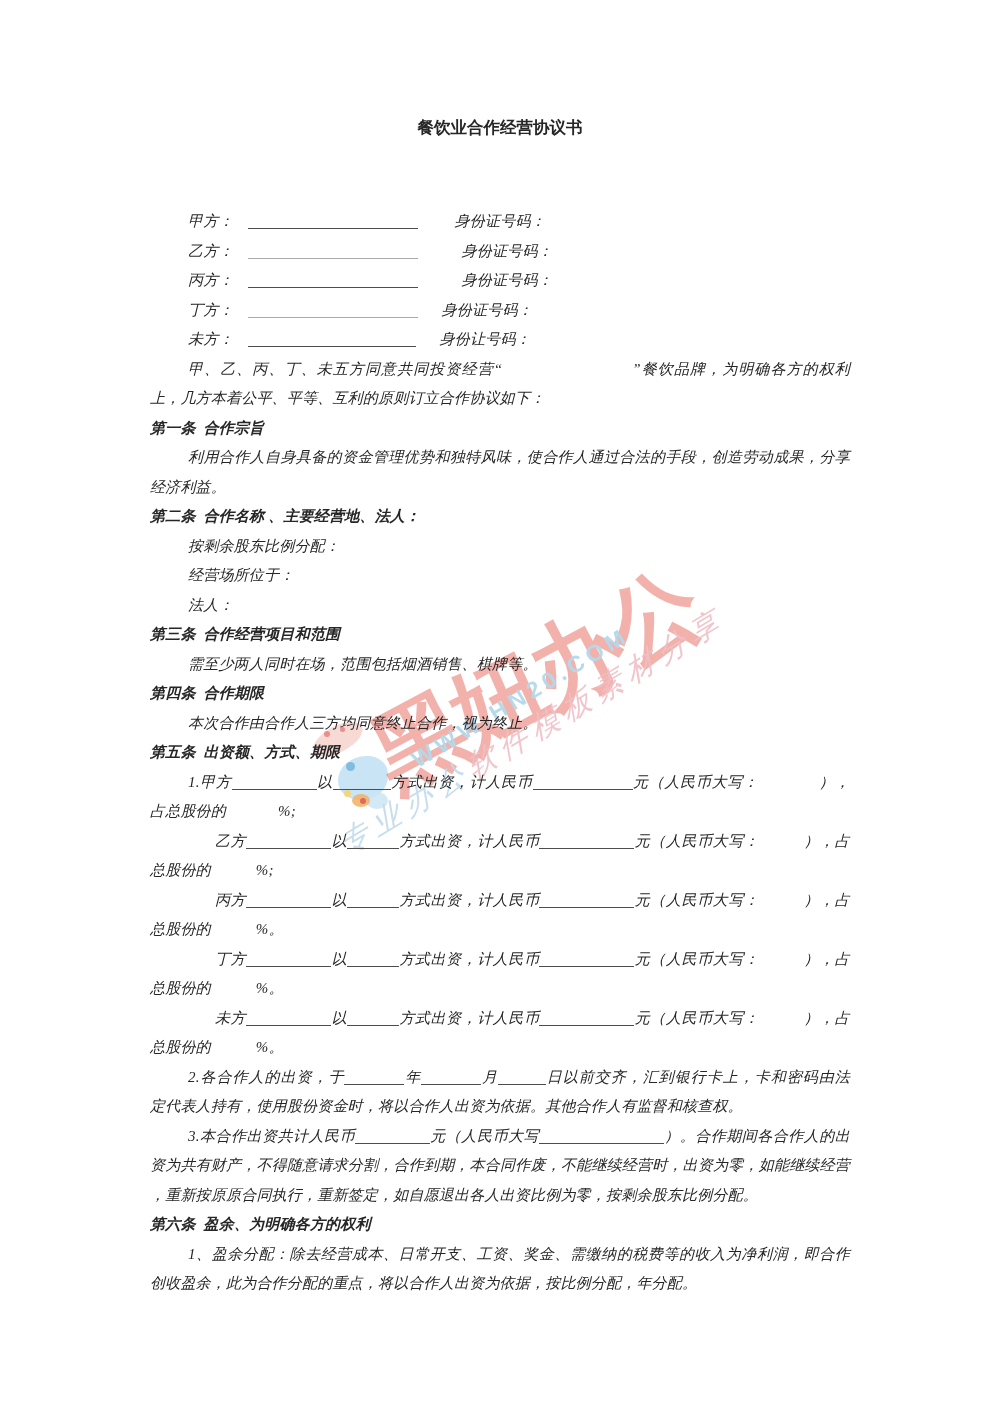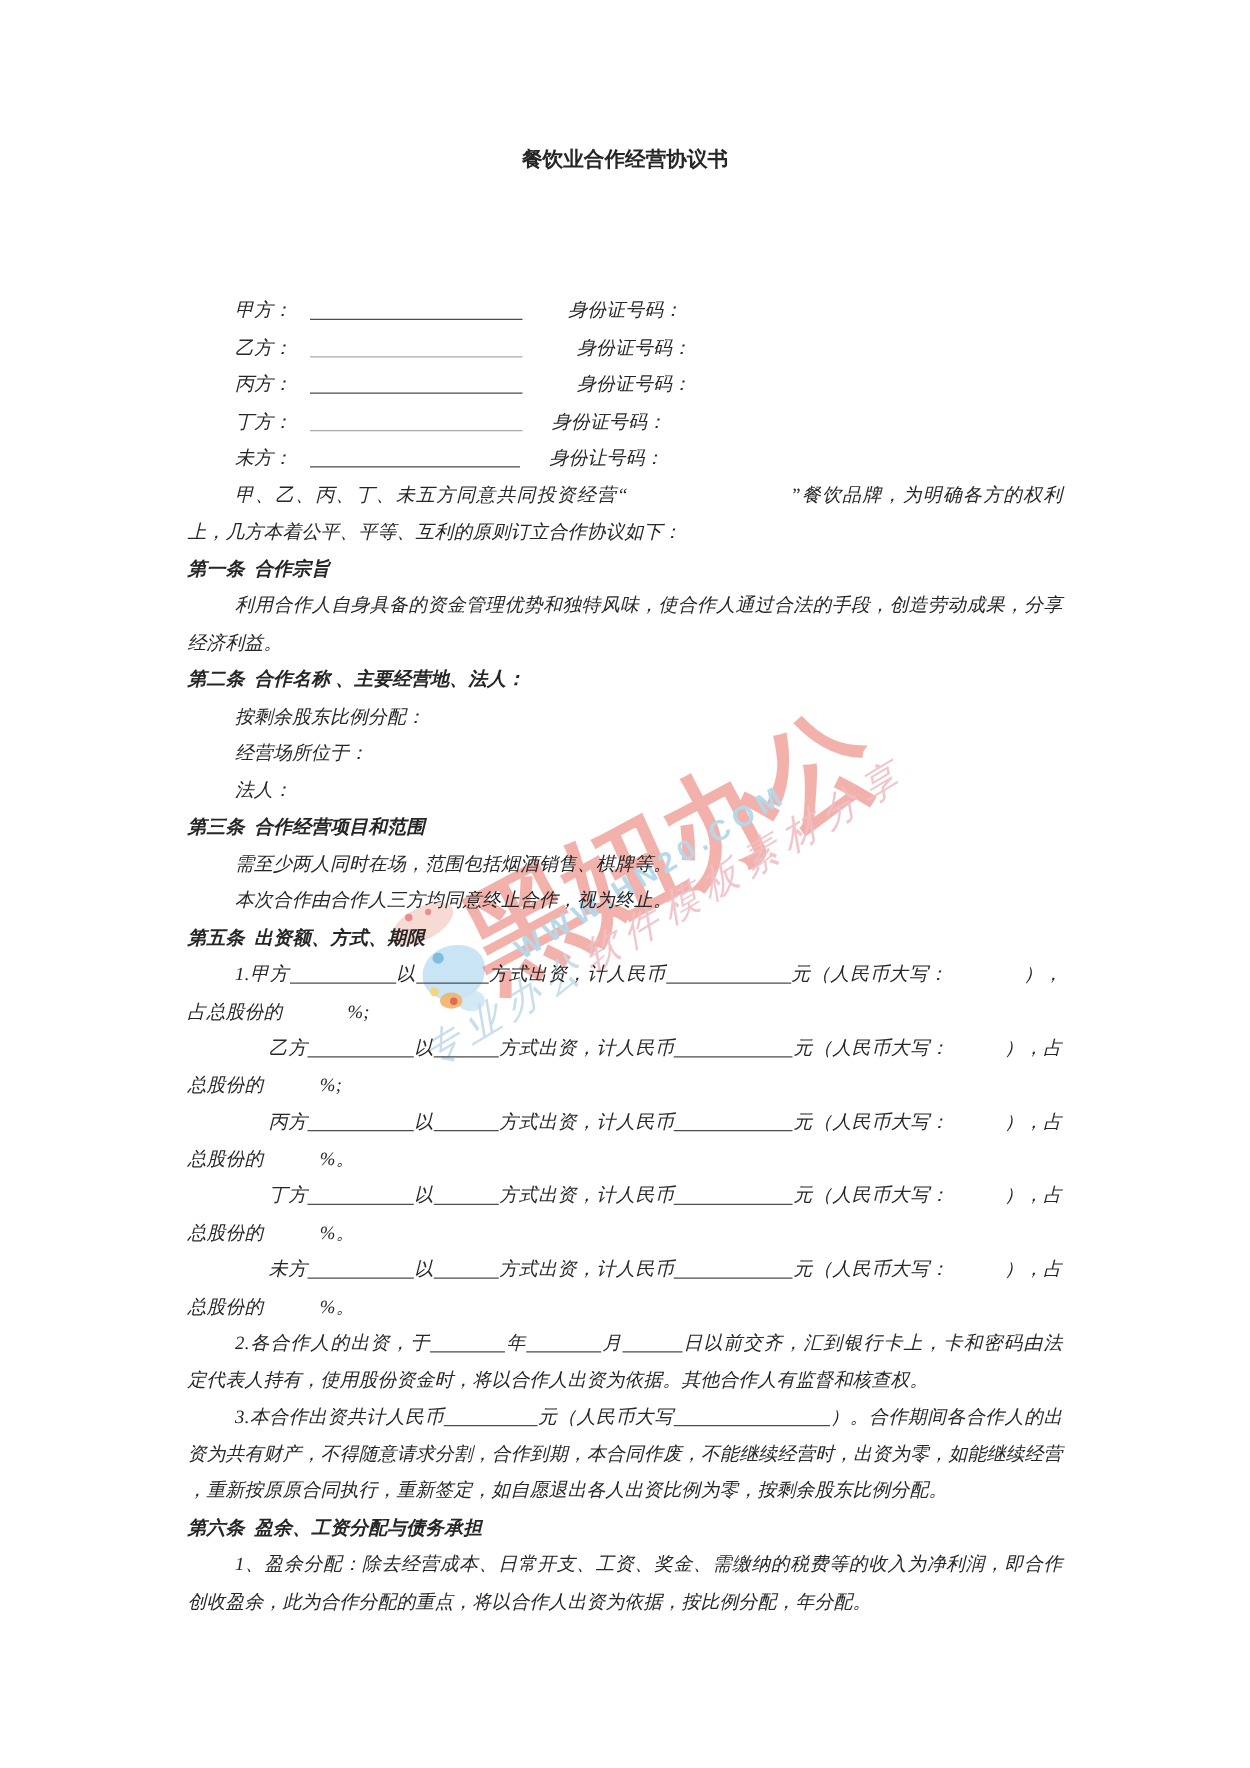--- a/index.html
+++ b/index.html
@@ -12,21 +12,21 @@
             letter-spacing:-4px;opacity:.55;white-space:nowrap;}
   .wm-url{position:absolute;left:408px;top:752px;transform:rotate(-31deg);transform-origin:0 0;
           font-family:"Liberation Sans",sans-serif;font-weight:bold;font-size:23px;line-height:23px;
           letter-spacing:5px;opacity:.95;white-space:nowrap;}
   .wm-slogan{position:absolute;left:336px;top:832px;transform:rotate(-31deg) skewX(-8deg);transform-origin:0 0;
              font-family:"DejaVu Sans",sans-serif;font-style:italic;font-size:30px;line-height:30px;
              letter-spacing:7px;opacity:.9;white-space:nowrap;}
   .blob{position:absolute;border-radius:50%;}
   
   .content{position:absolute;left:150px;top:113px;width:700px;z-index:1;}
-  .title{font-weight:bold;font-size:16.5px;height:30px;line-height:30px;text-align:center;margin-bottom:92px;}
+  .title{font-weight:bold;font-size:16.5px;height:30px;line-height:30px;text-align:center;margin-bottom:64px;}
   .line{height:29.5px;line-height:29.5px;font-size:15px;letter-spacing:.2px;white-space:pre-wrap;font-style:italic;}
   .line.h{font-weight:bold;}
   .line.ind{padding-left:38px;}
   .line.ind2{padding-left:65px;}
   .line.fill{text-align:justify;text-align-last:justify;}
   .blank{display:inline-block;height:14px;vertical-align:-3px;border-bottom:1px solid #4d4d4d;}
   .blank.light{border-bottom-color:#aaaaaa;}
   .gap{display:inline-block;height:1px;}
 </style>
 </head>
@@ -65,36 +65,37 @@
         <div class="line">上，几方本着公平、平等、互利的原则订立合作协议如下：</div>
         <div class="line h">第一条  合作宗旨</div>
         <div class="line ind fill">利用合作人自身具备的资金管理优势和独特风味，使合作人通过合法的手段，创造劳动成果，分享</div>
         <div class="line">经济利益。</div>
         <div class="line h">第二条  合作名称 、主要经营地、法人：</div>
         <div class="line ind">按剩余股东比例分配：</div>
         <div class="line ind">经营场所位于：</div>
         <div class="line ind">法人：</div>
         <div class="line h">第三条  合作经营项目和范围</div>
         <div class="line ind">需至少两人同时在场，范围包括烟酒销售、棋牌等。</div>
+        <div class="line h">第四条  合作期限</div>
         <div class="line ind">本次合作由合作人三方均同意终止合作，视为终止。</div>
         <div class="line h">第五条  出资额、方式、期限</div>
         <div class="line ind fill">1.甲方<span class="blank" style="width: 85px;"></span>以<span class="blank" style="width: 58px;"></span>方式出资，计人民币<span class="blank" style="width: 100px;"></span>元（人民币大写：<span class="gap" style="width: 60px;"></span>），</div>
         <div class="line">占总股份的<span class="gap" style="width: 52px;"></span>%;</div>
         <div class="line ind2 fill">乙方<span class="blank" style="width: 85px;"></span>以<span class="blank" style="width: 52px;"></span>方式出资，计人民币<span class="blank" style="width: 95px;"></span>元（人民币大写：<span class="gap" style="width: 44px;"></span>），占</div>
         <div class="line">总股份的<span class="gap" style="width: 45px;"></span>%;</div>
         <div class="line ind2 fill">丙方<span class="blank" style="width: 85px;"></span>以<span class="blank" style="width: 52px;"></span>方式出资，计人民币<span class="blank" style="width: 95px;"></span>元（人民币大写：<span class="gap" style="width: 44px;"></span>），占</div>
         <div class="line">总股份的<span class="gap" style="width: 45px;"></span>%。</div>
         <div class="line ind2 fill">丁方<span class="blank" style="width: 85px;"></span>以<span class="blank" style="width: 52px;"></span>方式出资，计人民币<span class="blank" style="width: 95px;"></span>元（人民币大写：<span class="gap" style="width: 44px;"></span>），占</div>
         <div class="line">总股份的<span class="gap" style="width: 45px;"></span>%。</div>
         <div class="line ind2 fill">未方<span class="blank" style="width: 85px;"></span>以<span class="blank" style="width: 52px;"></span>方式出资，计人民币<span class="blank" style="width: 95px;"></span>元（人民币大写：<span class="gap" style="width: 44px;"></span>），占</div>
         <div class="line">总股份的<span class="gap" style="width: 45px;"></span>%。</div>
         <div class="line ind fill">2.各合作人的出资，于<span class="blank" style="width: 60px;"></span>年<span class="blank" style="width: 60px;"></span>月<span class="blank" style="width: 48px;"></span>日以前交齐，汇到银行卡上，卡和密码由法</div>
         <div class="line">定代表人持有，使用股份资金时，将以合作人出资为依据。其他合作人有监督和核查权。</div>
         <div class="line ind fill">3.本合作出资共计人民币<span class="blank" style="width: 75px;"></span>元（人民币大写<span class="blank" style="width: 125px;"></span>）。合作期间各合作人的出</div>
         <div class="line fill">资为共有财产，不得随意请求分割，合作到期，本合同作废，不能继续经营时，出资为零，如能继续经营</div>
         <div class="line">，重新按原原合同执行，重新签定，如自愿退出各人出资比例为零，按剩余股东比例分配。</div>
-        <div class="line h">第六条  盈余、工资分配与债务承担</div>
+        <div class="line h">第六条  盈余、为明确各方的权利</div>
         <div class="line ind fill">1、盈余分配：除去经营成本、日常开支、工资、奖金、需缴纳的税费等的收入为净利润，即合作</div>
         <div class="line">创收盈余，此为合作分配的重点，将以合作人出资为依据，按比例分配，年分配。</div>
       </div>
   </div>
 
 </div>
 
 </body></html>

